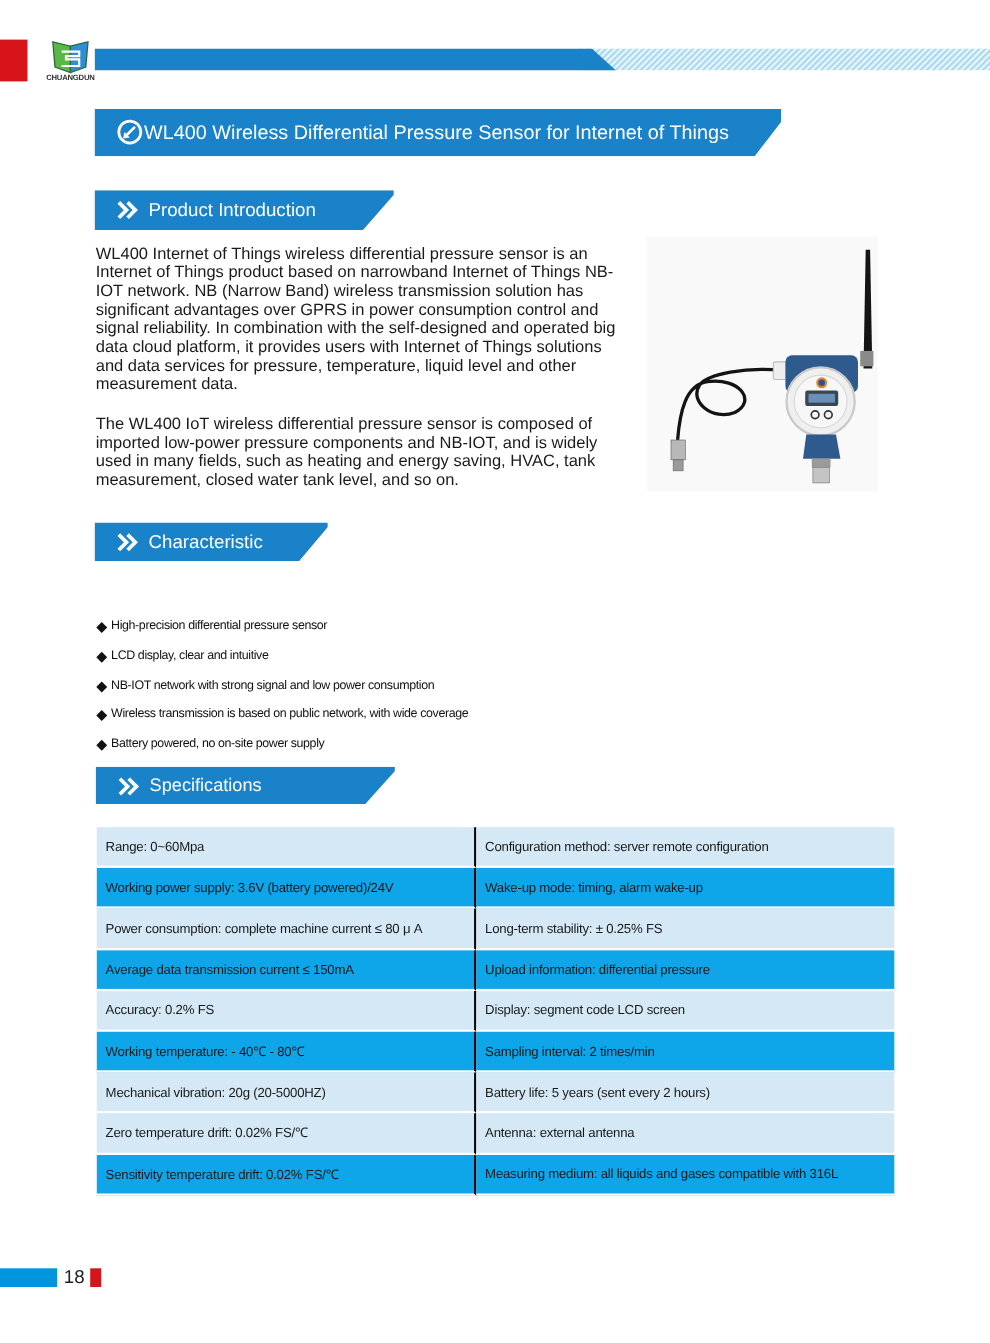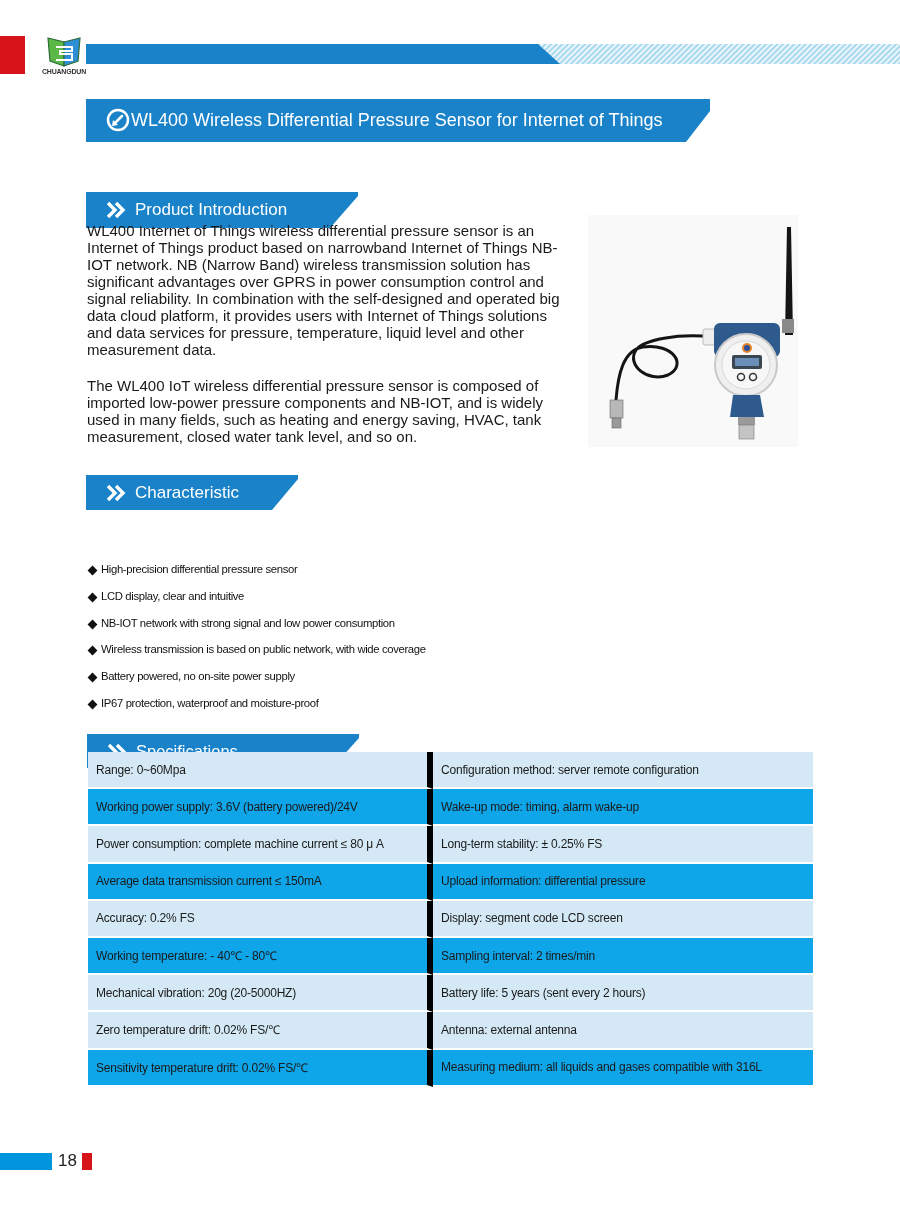--- a/index.html
+++ b/index.html
@@ -31,21 +31,21 @@
   .product-img { position: absolute; left: 588px; top: 215px; width: 210px; height: 232px; background: #f9f9f9; }
 
   
   .char-list { position: absolute; left: 88px; top: 519px; list-style: none; font-size: 11.3px; color: #111; letter-spacing: -0.35px; margin-top: 44px; }
   .char-list li { height: 26.8px; display: flex; align-items: flex-start; }
   .char-list .diamond { display: inline-block; width: 7px; height: 7px; background: #111; transform: rotate(45deg); margin: 4px 5px 0 1px; }
 
   
   .spec-table { position: absolute; left: 88px; top: 752px; width: 725px; border-collapse: separate; border-spacing: 0; }
   .spec-table td { height: 37.2px; font-size: 12px; letter-spacing: -0.2px; color: #1a1a1a; padding: 0 0 0 8px; border-bottom: 2px solid #ffffff; vertical-align: middle; }
-  .spec-table td.left { width: 345px; border-right: 6px solid #000000; }
+  .spec-table td.left { width: 345px; border-right: 2px solid #000000; }
   .spec-table tr.light td { background: #d4e9f5; }
   .spec-table tr.dark td { background: #0ea5e9; }
 
   
   .foot-bar { position: absolute; left: 0; top: 1153px; width: 52px; height: 17px; background: #0095dc; }
   .page-num { position: absolute; left: 58px; top: 1151px; font-size: 17px; color: #222; }
   .foot-red { position: absolute; left: 82px; top: 1153px; width: 10px; height: 17px; background: #d7141a; }
 </style>
 </head>
 <body>
@@ -77,21 +77,21 @@
     <polygon points="0,0 624,0 624,12 600,43 0,43" fill="#1a82c8"></polygon>
   </svg>
   <svg class="gauge" width="24" height="24" viewBox="0 0 24 24">
     <circle cx="12" cy="12" r="10" fill="none" stroke="#fff" stroke-width="2.5"></circle>
     <line x1="16" y1="8" x2="8" y2="16" stroke="#fff" stroke-width="2.5" stroke-linecap="round"></line>
     <polygon points="6,18 7,12 12,17" fill="#fff"></polygon>
   </svg>
   <span class="label">WL400 Wireless Differential Pressure Sensor for Internet of Things</span>
 </div>
 
-<div class="banner" style="left:86px; top:173px; width:272px;margin-top:19px;">
+<div class="banner" style="left:86px; top:173px; width:272px;">
   <svg class="bg" width="272" height="36" viewBox="0 0 272 36">
     <polygon points="0,0 272,0 272,4 244,36 0,36" fill="#1a82c8"></polygon>
   </svg>
   <svg class="chev" width="20" height="18" viewBox="0 0 20 18">
     <polyline points="2,2 9,9 2,16" fill="none" stroke="#fff" stroke-width="3.4"></polyline>
     <polyline points="10,2 17,9 10,16" fill="none" stroke="#fff" stroke-width="3.4"></polyline>
   </svg>
   <span class="label" style="left:49px;">Product Introduction</span>
 </div>
 
@@ -160,21 +160,21 @@
   <li>
       <span class="diamond"></span>
       <span>Battery powered, no on-site power supply</span>
     </li>
   <li>
       <span class="diamond"></span>
       <span>IP67 protection, waterproof and moisture-proof</span>
     </li>
 </ul>
 
-<div class="banner" style="left:87px; top:734px; width:272px; height:34px;">
+<div class="banner" style="left:87px; top:697px; width:272px; height:34px;">
   <svg class="bg" width="272" height="34" viewBox="0 0 272 34">
     <polygon points="0,0 272,0 272,4 245,34 0,34" fill="#1a82c8"></polygon>
   </svg>
   <svg class="chev" width="20" height="18" viewBox="0 0 20 18">
     <polyline points="2,2 9,9 2,16" fill="none" stroke="#fff" stroke-width="3.4"></polyline>
     <polyline points="10,2 17,9 10,16" fill="none" stroke="#fff" stroke-width="3.4"></polyline>
   </svg>
   <span class="label" style="left:49px; font-size:16.5px;">Specifications</span>
 </div>
 

